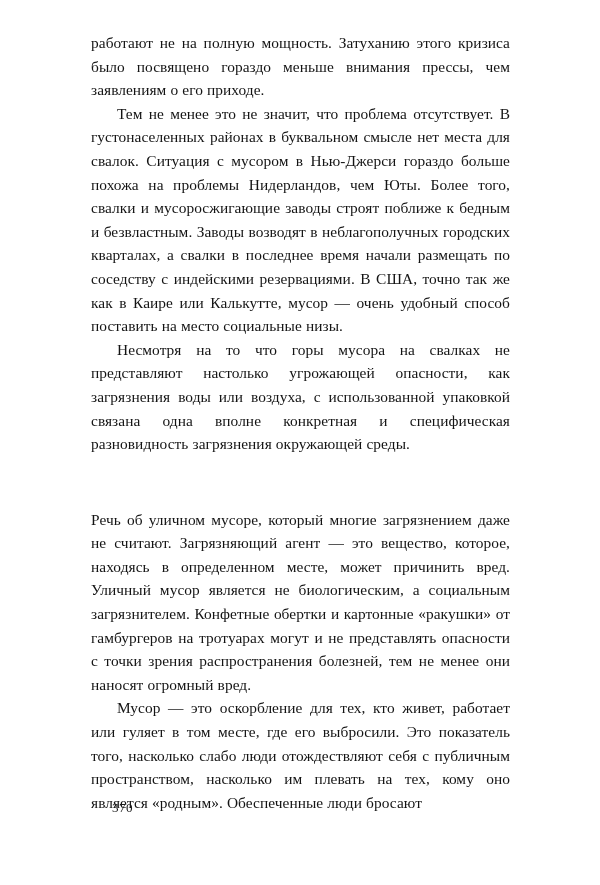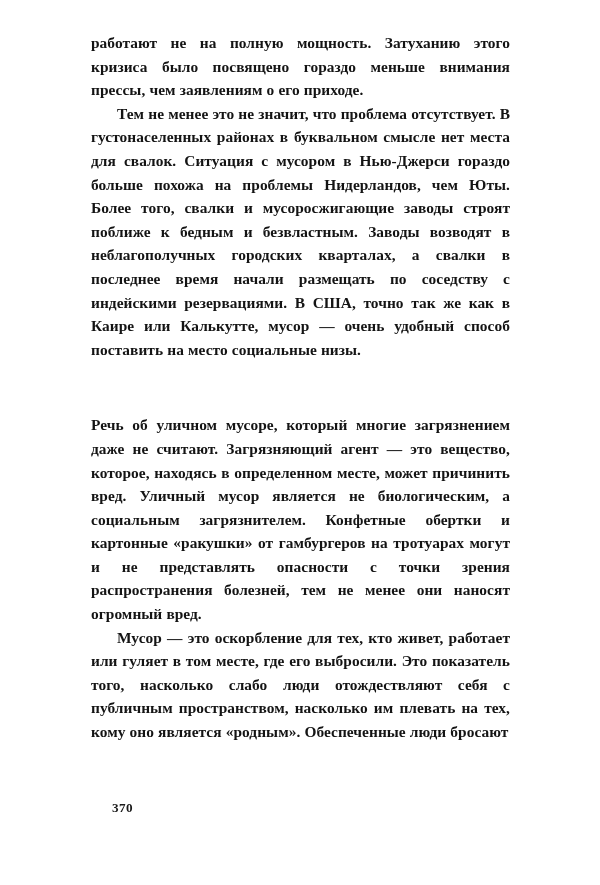--- a/index.html
+++ b/index.html
@@ -16,21 +16,20 @@
   }
 
   .page {
     position: relative;
     width: 600px;
     height: 885px;
     margin: 0 auto;
     background: #ffffff;
     overflow: hidden;
     box-sizing: border-box;
-    font-weight: bold;
   }
 
   
   .text-block {
     position: absolute;
     left: 91px;
     top: 31px;
     width: 419px;
   }
 
@@ -73,20 +72,21 @@
 <body>
 
 <div class="page">
 
   <div class="text-block">
 
     <p class="para no-indent">работают не на полную мощность. Затуханию этого кризиса было посвящено гораздо меньше внимания прессы, чем заявлениям о его приходе.</p>
 
     <p class="para">Тем не менее это не значит, что проблема отсутствует. В густонаселенных районах в буквальном смысле нет места для свалок. Ситуация с мусором в Нью-Джерси гораздо больше похожа на проблемы Нидерландов, чем Юты. Более того, свалки и мусоросжигающие заводы строят поближе к бедным и безвластным. Заводы возводят в неблагополучных городских кварталах, а свалки в последнее время начали размещать по соседству с индейскими резервациями. В США, точно так же как в Каире или Калькутте, мусор — очень удобный способ поставить на место социальные низы.</p>
 
+    <p class="para">Несмотря на то что горы мусора на свалках не представляют настолько угрожающей опасности, как загрязнения воды или воздуха, с использованной упаковкой связана одна вполне конкретная и специфическая разновидность загрязнения окружающей среды.</p>
 
     <div class="section-break"></div>
 
     <p class="para no-indent">Речь об уличном мусоре, который многие загрязнением даже не считают. Загрязняющий агент — это вещество, которое, находясь в определенном месте, может причинить вред. Уличный мусор является не биологическим, а социальным загрязнителем. Конфетные обертки и картонные «ракушки» от гамбургеров на тротуарах могут и не представлять опасности с точки зрения распространения болезней, тем не менее они наносят огромный вред.</p>
 
     <p class="para">Мусор — это оскорбление для тех, кто живет, работает или гуляет в том месте, где его выбросили. Это показатель того, насколько слабо люди отождествляют себя с публичным пространством, насколько им плевать на тех, кому оно является «родным». Обеспеченные люди бросают</p>
 
   </div>
 
   <div class="folio">370</div>

